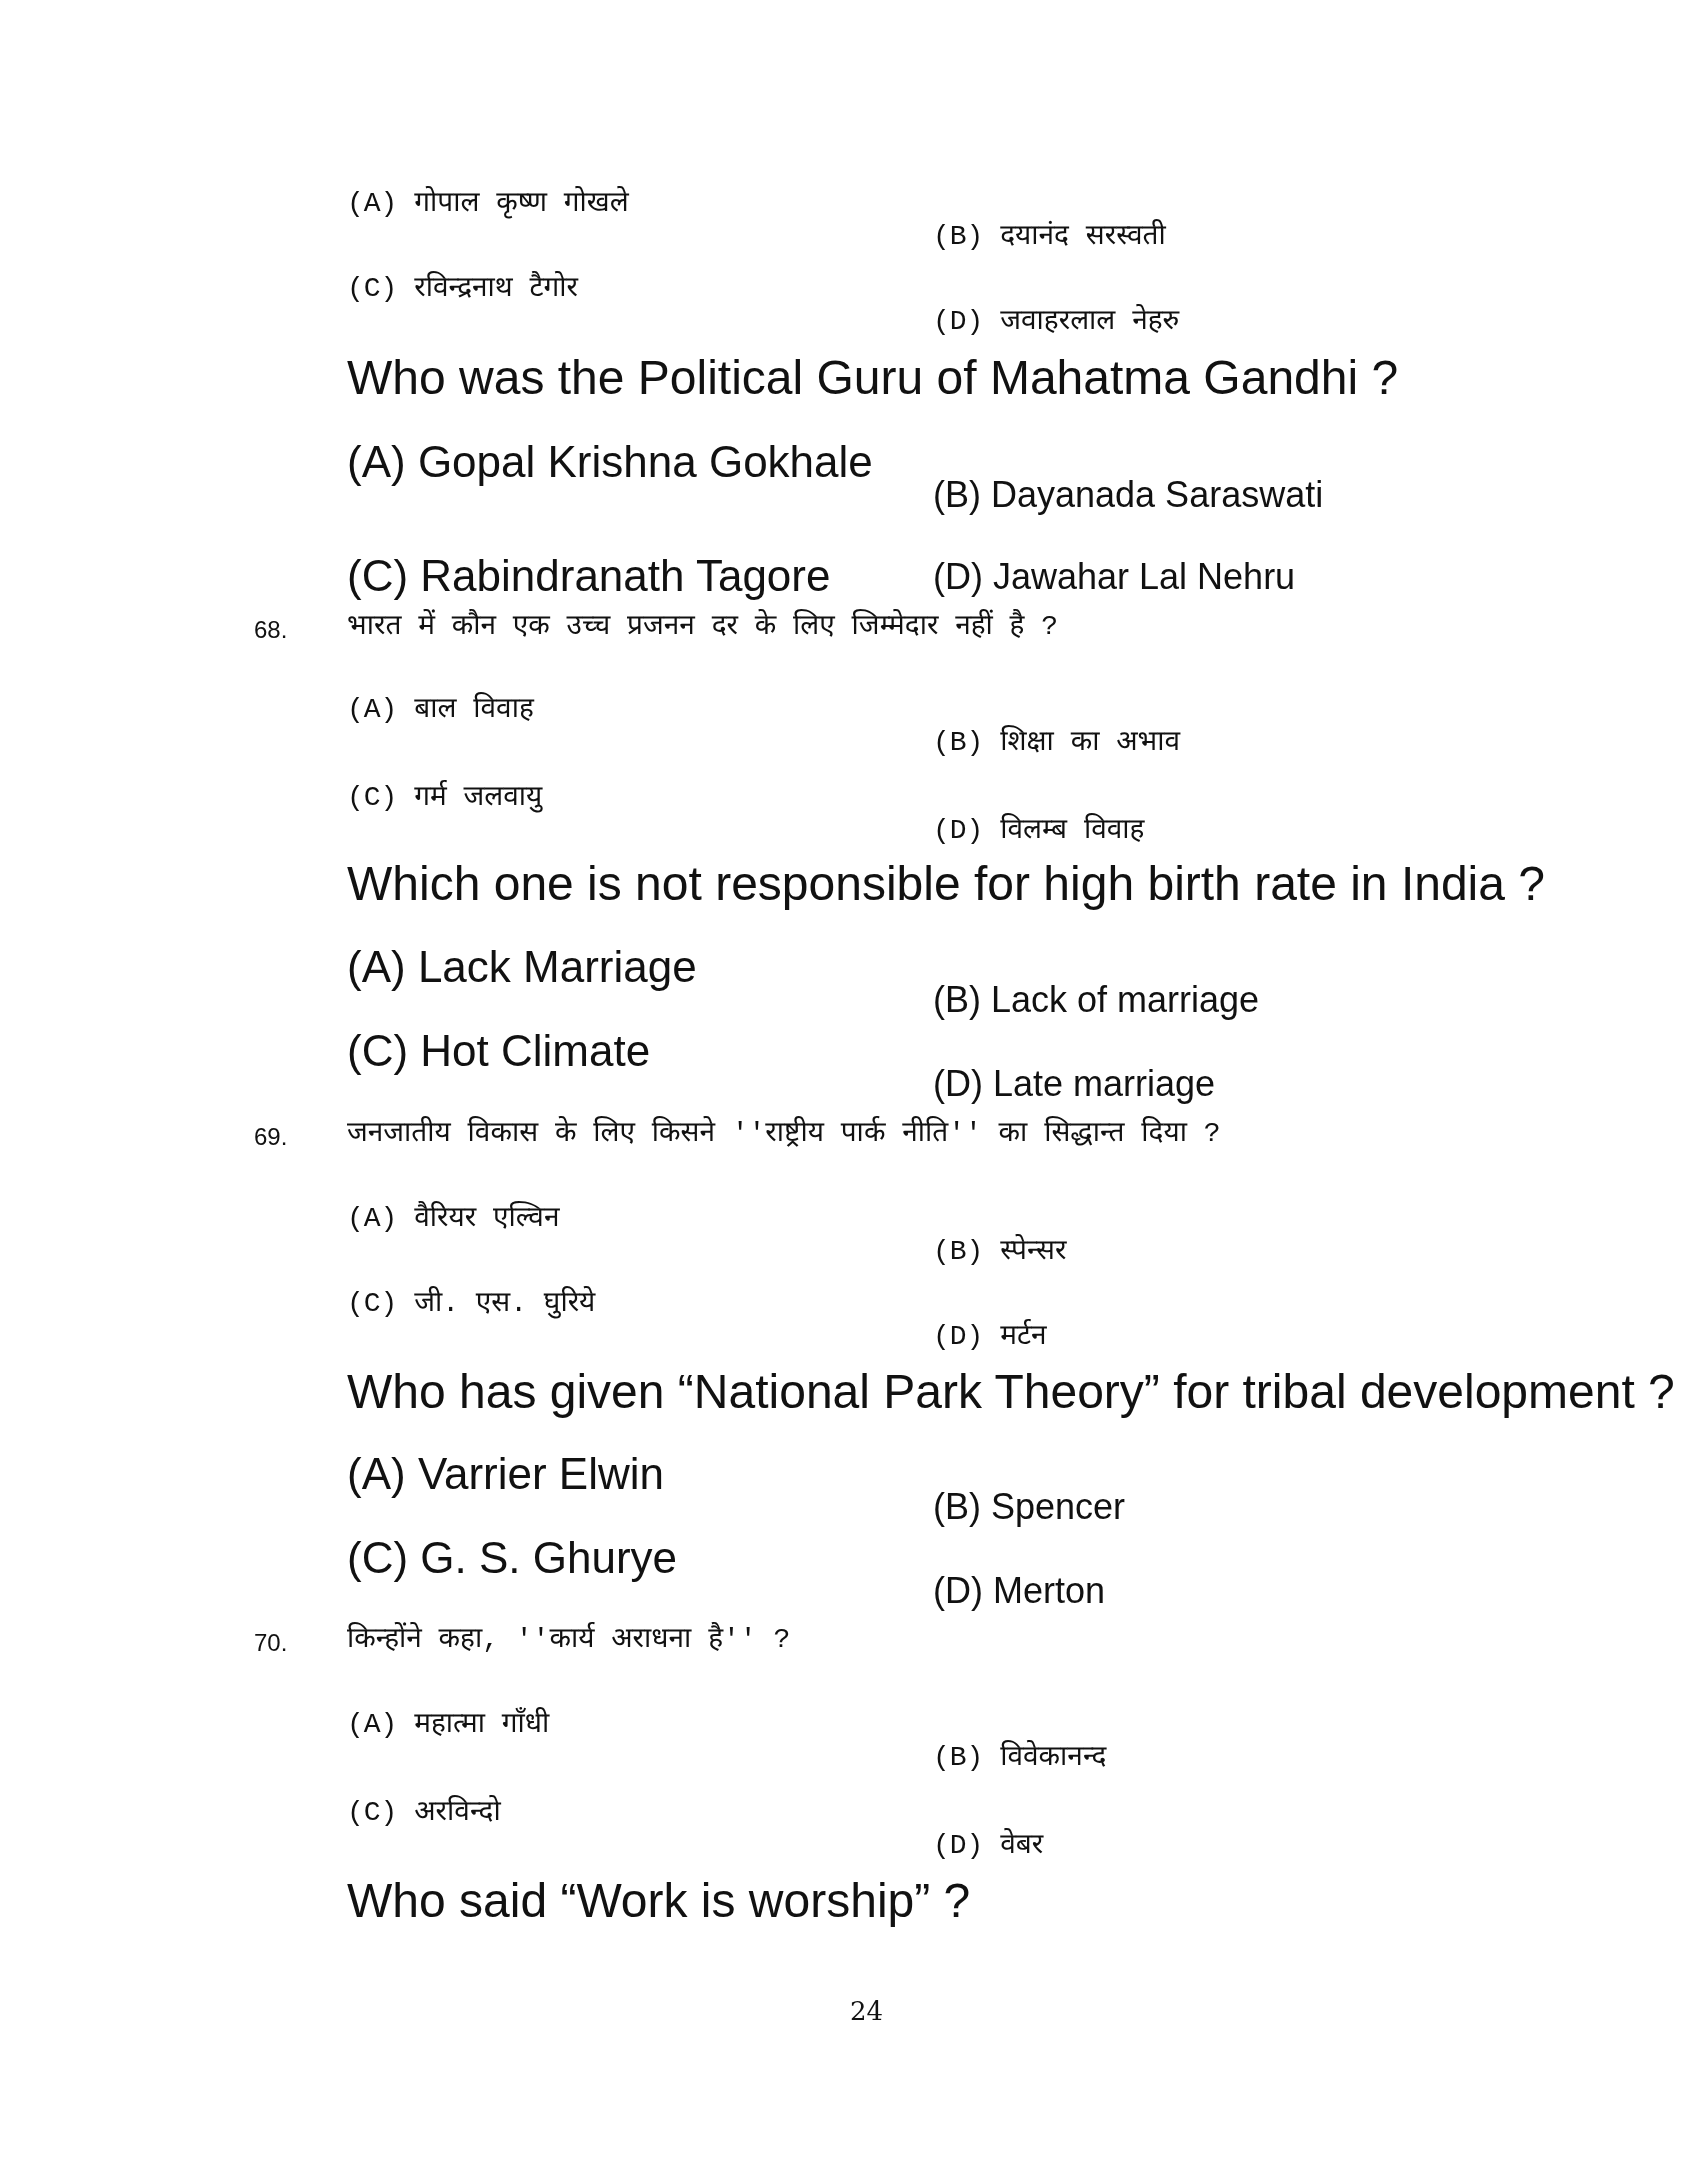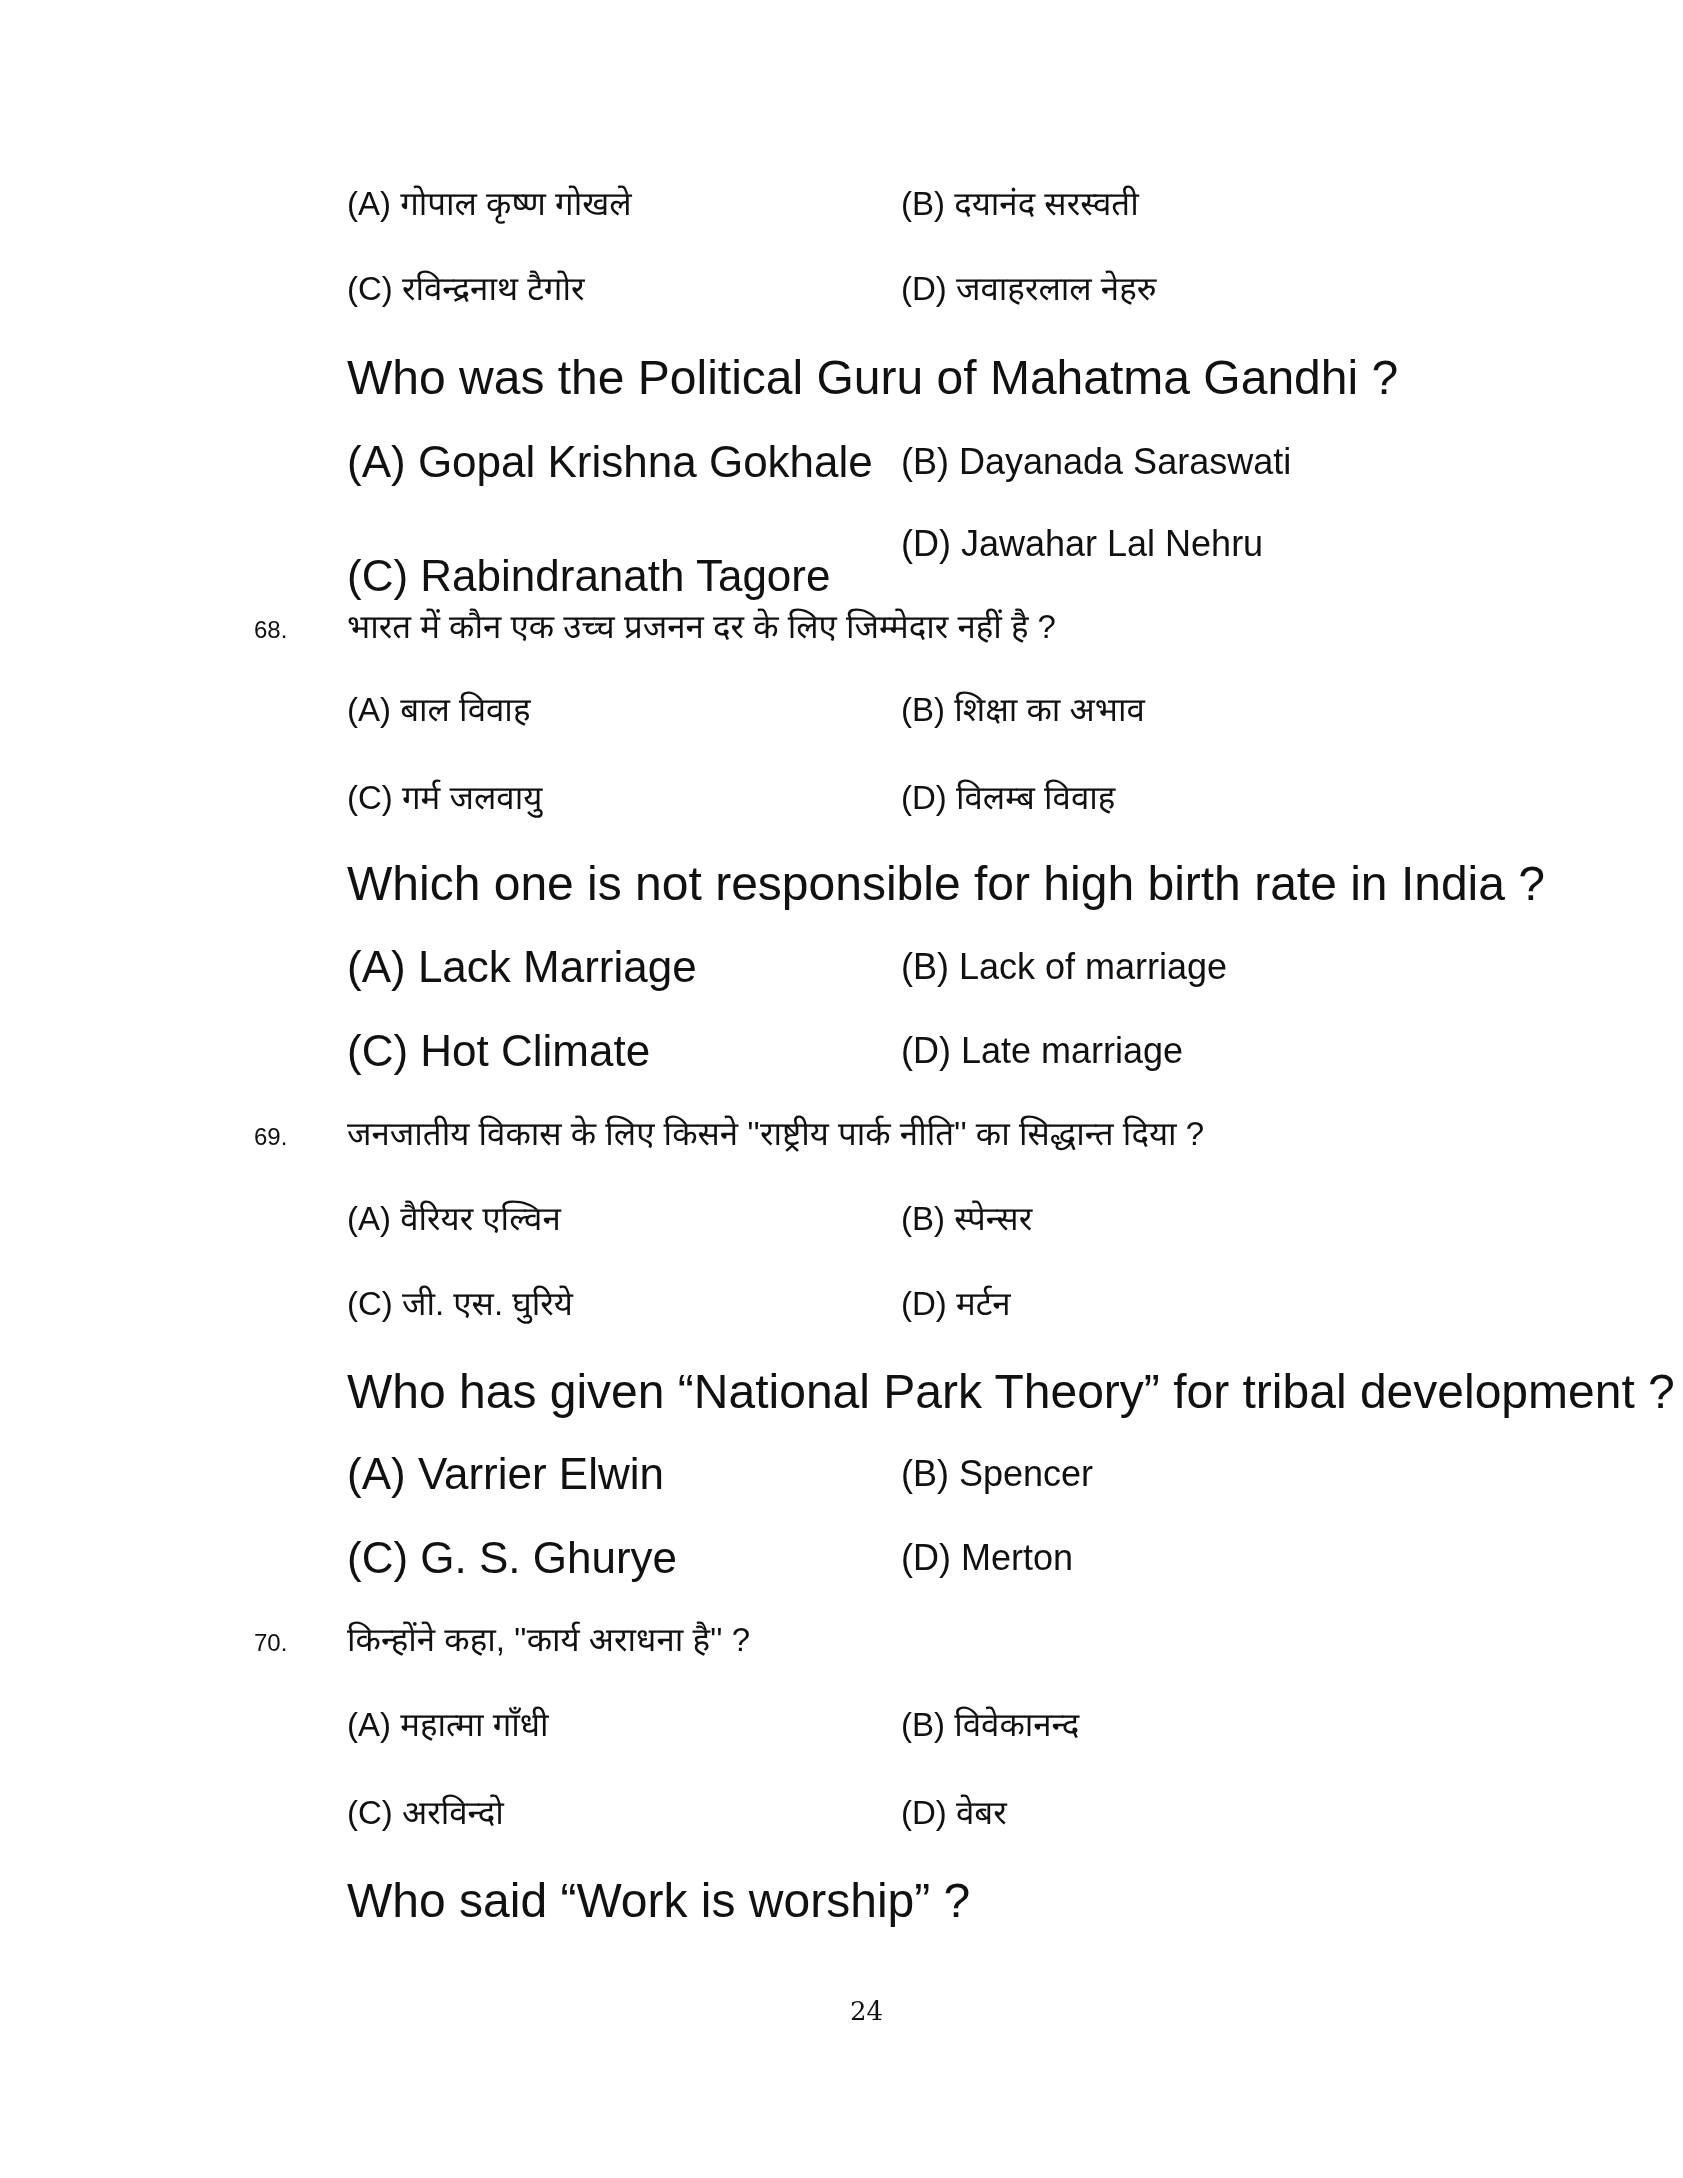--- a/index.html
+++ b/index.html
@@ -1,24 +1,24 @@
 <!DOCTYPE html>
 <html><head>
 <meta charset="utf-8">
 <style>
   html, body { margin:0; padding:0; background:#ffffff; }
   body { width:1683px; height:2178px; position:relative; overflow:hidden;
          font-family:"Liberation Sans", "DejaVu Sans", sans-serif; color:#111; }
   .line { position:absolute; left:347px; font-size:48px; line-height:44px; white-space:nowrap; }
   .opt-a { position:absolute; left:347px; font-size:44px; line-height:44px; white-space:nowrap; }
-  .opt-b { position:absolute; left:901px; font-size:36px; line-height:44px; white-space:nowrap; }
+  .opt-b { position:absolute; left:933px; font-size:36px; line-height:44px; white-space:nowrap;margin-top:33px; }
   .qnum { position:absolute; left:254px; font-size:24px; line-height:44px; }
   .pagenum { position:absolute; left:0; width:1733px; text-align:center; font-size:26px;
              font-family:"DejaVu Serif", serif; }
-  .hi { font-family:Liberation Sans, sans-serif; font-size:33px; }
+  .hi { font-family:Liberation Mono, monospace; font-size:28px; }
 </style>
 </head>
 <body>
 
 <div class="opt-a hi" style="top:182px">(A) गोपाल कृष्ण गोखले</div>
 <div class="opt-b hi" style="top:182px">(B) दयानंद सरस्वती</div>
 <div class="opt-a hi" style="top:267px">(C) रविन्द्रनाथ टैगोर</div>
 <div class="opt-b hi" style="top:267px">(D) जवाहरलाल नेहरु</div>
 <div class="line" style="top:356px">Who was the Political Guru of Mahatma Gandhi ?</div>
 <div class="opt-a" style="top:440px">(A) Gopal Krishna Gokhale</div>

